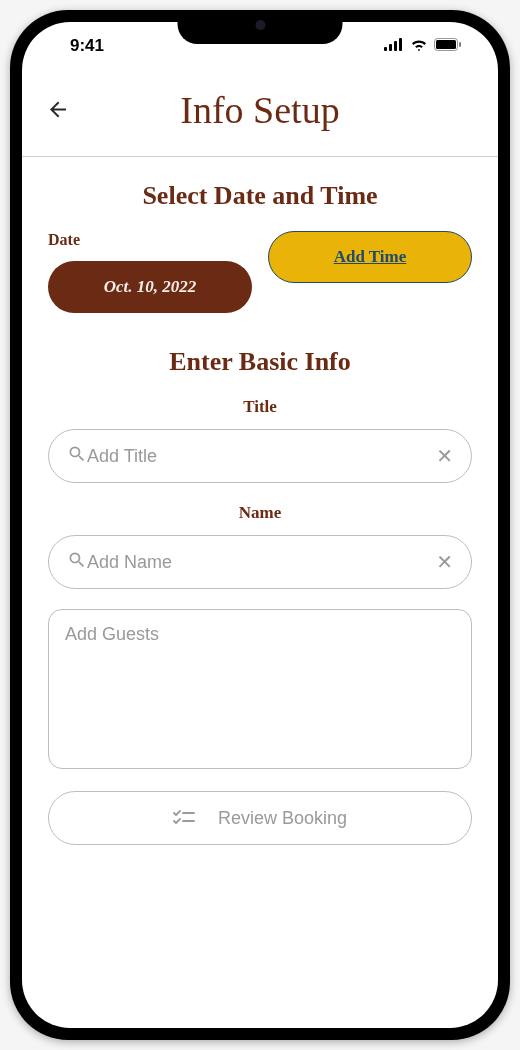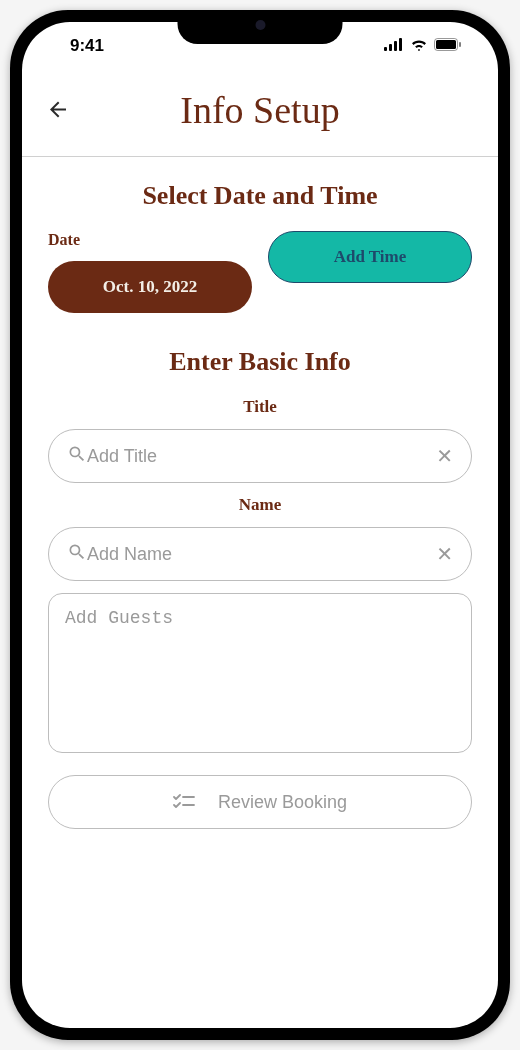--- a/index.html
+++ b/index.html
@@ -123,27 +123,29 @@
       align-items: center;
       justify-content: center;
       font-size: 17px;
       font-weight: 700;
       font-family: Georgia, 'Times New Roman', serif;
       cursor: pointer;
     }
     .pill-filled {
       background: #6b2a14;
       color: #f3eee6;
+      font-style: italic;
     }
     .pill-outline {
-      background: #14b8a6;
+      background: #eab308;
       border: 1.5px solid #1e4a6b;
       color: #1e4a6b;
-    }
-    .field-block { margin-bottom: 12px; }
+      text-decoration: underline;
+    }
+    .field-block { margin-bottom: 20px; }
     .field-label {
       text-align: center;
       font-size: 17px;
       font-weight: 700;
       color: #6b2a14;
       font-family: Georgia, 'Times New Roman', serif;
       margin-bottom: 12px;
     }
     .input-pill {
       width: 100%;
@@ -173,21 +175,21 @@
       border-radius: 14px;
       padding: 14px 16px;
     }
     .textarea-box textarea {
       width: 100%;
       height: 100%;
       border: none;
       outline: none;
       resize: none;
       font-size: 18px;
-      font-family: Liberation Mono, monospace;
+      font-family: Liberation Sans, sans-serif;
       color: #333;
     }
     .textarea-box textarea::placeholder { color: #9a9a9a; }
     .review-btn {
       width: 100%;
       height: 54px;
       border: 1px solid #bdbdbd;
       border-radius: 27px;
       display: flex;
       align-items: center;

